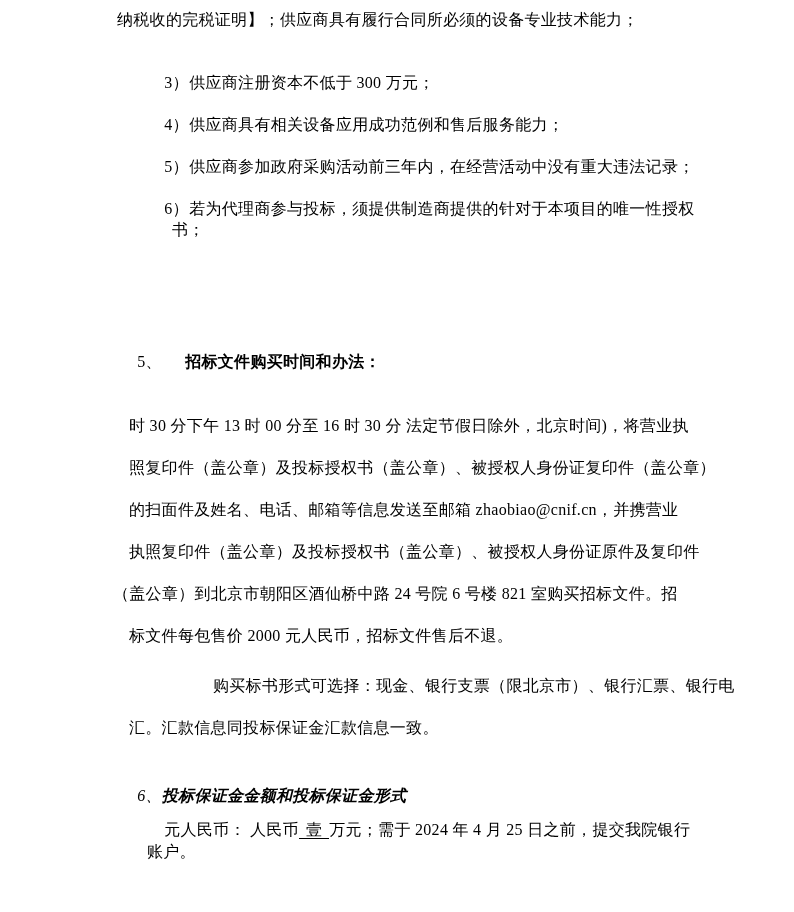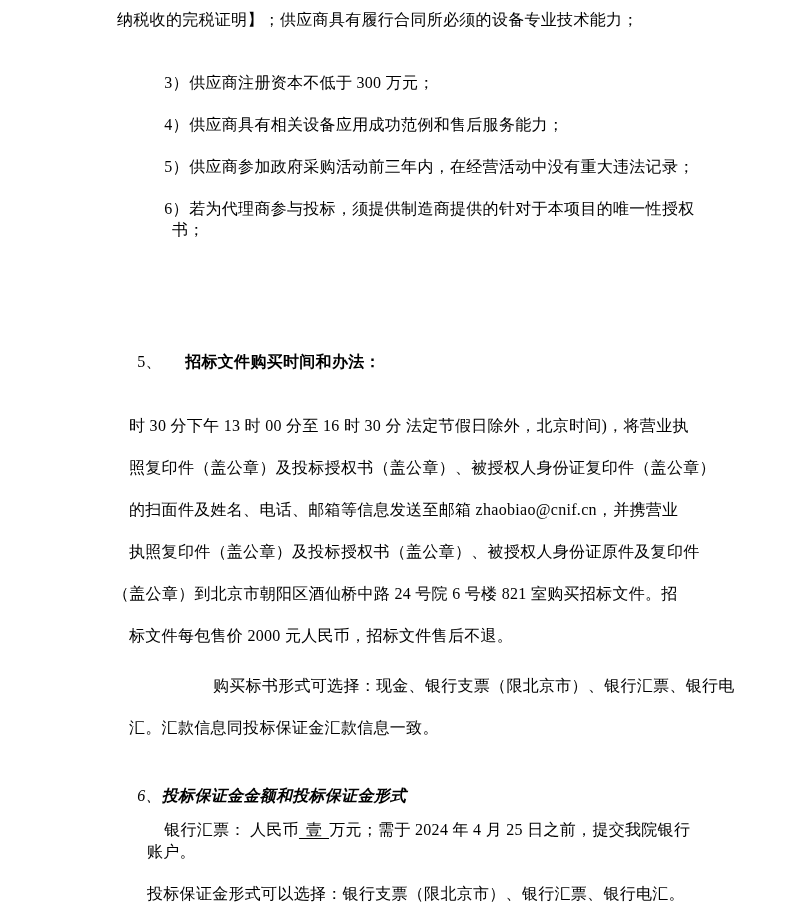--- a/index.html
+++ b/index.html
@@ -80,19 +80,18 @@
   <div class="ln" style="top:626px; left:129px;">标文件每包售价 2000 元人民币，招标文件售后不退。</div>
 
   <div class="ln" style="top:676px; left:165px;margin-left:48px;">购买标书形式可选择：现金、银行支票（限北京市）、银行汇票、银行电</div>
   <div class="ln" style="top:718px; left:129px;text-align:right;">汇。汇款信息同投标保证金汇款信息一致。</div>
 
   <div class="ln" style="top:766px; left:120px;font-style:italic;">
     <span class="h6num">6、</span><span class="bold">投标保证金金额和投标保证金形式</span>
   </div>
 
   <div class="ln" style="top:800px; left:147px;">
-    <span>银行汇票： 人民币</span><span class="u">壹</span><span>万元；需于 2024 年 4 月 25 日之前，提交我院银行</span>
+    <span>元人民币： 人民币</span><span class="u">壹</span><span>万元；需于 2024 年 4 月 25 日之前，提交我院银行</span>
   </div>
   <div class="ln" style="top:842px; left:147px;">账户。</div>
 
-  <div class="ln" style="top:884px; left:147px;">投标保证金形式可以选择：银行支票（限北京市）、银行汇票、银行电汇。</div>
 
 </div>
 
 </body></html>

